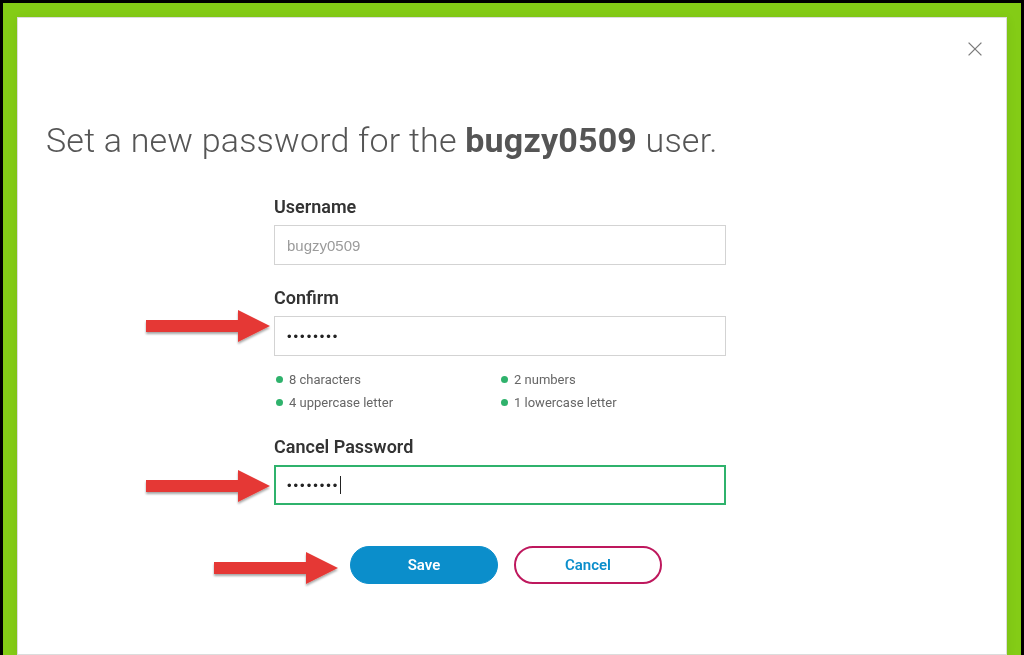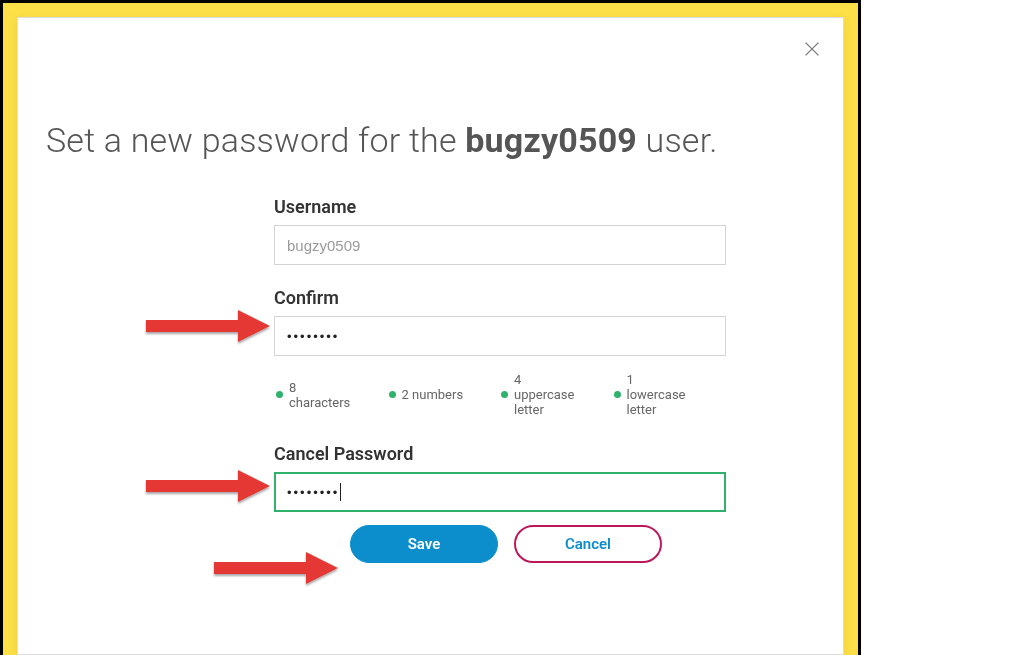--- a/index.html
+++ b/index.html
@@ -1,23 +1,23 @@
 <!DOCTYPE html>
 <html><head>
   <meta charset="utf-8">
   <style>
     * { box-sizing: border-box; margin: 0; padding: 0; }
     html, body { width: 1024px; height: 655px; font-family: -apple-system, BlinkMacSystemFont, "Segoe UI", Roboto, "Helvetica Neue", Arial, sans-serif; background:#fff; }
     .outer-frame {
       position: relative;
-      width: 861px;
+      width: 1024px;
       height: 655px;
       border: 3px solid #000;
       border-bottom: none;
-      background: #fde047;
+      background: #84cc16;
     }
     .modal {
       position: absolute;
       left: 14px;
       top: 14px;
       right: 14px;
       bottom: 0;
       background: #fff;
       border: 1px solid #dcdcdc;
       box-shadow: 0 2px 10px rgba(0,0,0,0.08);
@@ -70,21 +70,21 @@
       color: #9b9b9b;
     }
     .input.focus-green {
       border: 1px solid #2fb26c;
       box-shadow: 0 0 0 1px #2fb26c inset;
     }
     .spacer-lg { height: 22px; }
 
     .req-grid {
       display: grid;
-      grid-template-columns: 1fr 1fr 1fr 1fr;
+      grid-template-columns: 1fr 1fr;
       column-gap: 30px;
       row-gap: 8px;
       width: 420px;
       margin: 16px 0 4px 2px;
     }
     .req {
       display: flex;
       align-items: center;
       gap: 6px;
       font-size: 13px;
@@ -103,21 +103,21 @@
     .pwd-dots {
       font-family: Arial, sans-serif;
       letter-spacing: 2px;
       color:#222;
       font-size: 13px;
     }
 
     .buttons {
       position: absolute;
       left: 332px;
-      top: 507px;
+      top: 528px;
       display: flex;
       gap: 16px;
       align-items: center;
     }
     .btn {
       width: 148px;
       height: 38px;
       border-radius: 20px;
       font-size: 15px;
       font-weight: 600;

